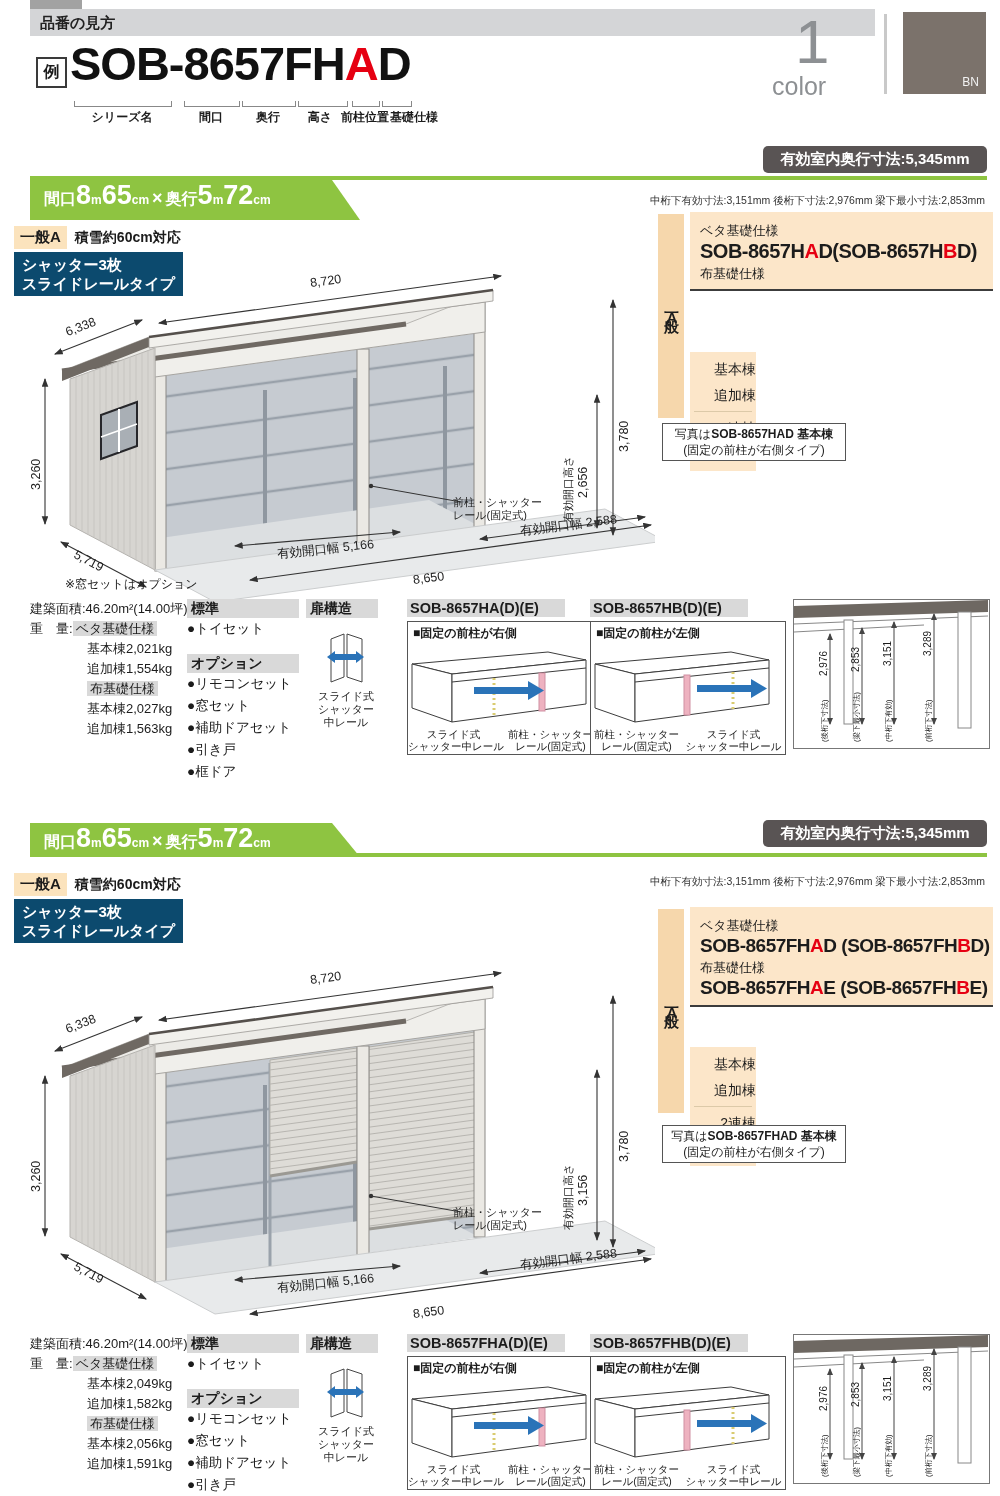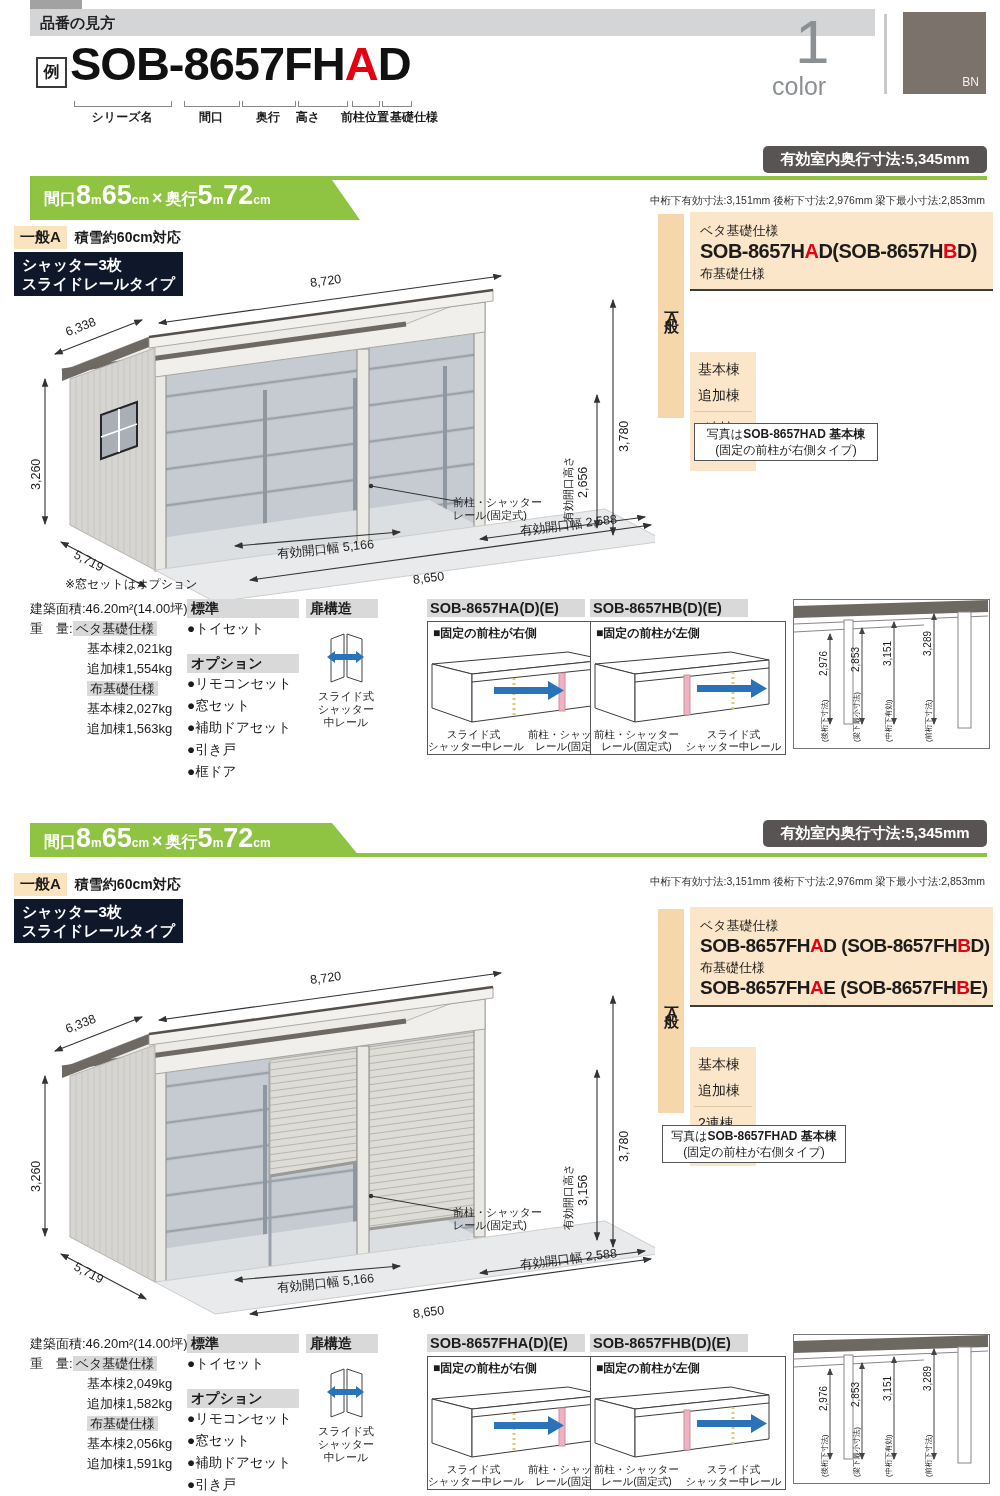--- a/index.html
+++ b/index.html
@@ -45,21 +45,21 @@
   .depth-badge{right:13px;width:224px;height:27px;background:#595454;border-radius:5px;color:#fff;
     font-size:15px;font-weight:bold;display:flex;align-items:center;justify-content:center;white-space:nowrap;}
   .sec0 .depth-badge{top:-32px;}
   .sec1 .depth-badge{top:5px;}
 
   .grade-row{left:14px;display:flex;align-items:center;gap:8px;white-space:nowrap;}
   .sec0 .grade-row{top:48px;}
   .sec1 .grade-row{top:58px;}
   .grade-chip{background:#fbe3bd;font-size:15px;font-weight:bold;padding:2px 6px;}
   .snow{font-size:14px;font-weight:bold;}
-  .type-badge{left:14px;background:#0f172a;color:#fff;font-size:15px;font-weight:bold;line-height:19px;
+  .type-badge{left:14px;background:#0c4a6e;color:#fff;font-size:15px;font-weight:bold;line-height:19px;
     padding:3px 8px;white-space:nowrap;}
   .sec0 .type-badge{top:74px;}
   .sec1 .type-badge{top:84px;}
   .dims-note{right:15px;font-size:10.5px;color:#333;white-space:nowrap;}
   .sec0 .dims-note{top:16px;}
   .sec1 .dims-note{top:60px;}
 
   
   .panel{left:658px;width:336px;}
   .sec0 .panel{top:34px;}
@@ -67,25 +67,25 @@
   .pside{position:absolute;left:0;top:2px;width:26px;height:204px;background:#f6d7ac;display:flex;
     align-items:center;justify-content:center;writing-mode:vertical-rl;text-orientation:upright;
     font-size:15px;font-weight:bold;letter-spacing:2px;}
   .pcodes{position:absolute;left:32px;top:0;width:303px;background:#fce6c9;box-sizing:border-box;
     padding:8px 10px 6px 10px;border-bottom:2px solid #3c3c3c;}
   .pcap{font-size:13px;margin-top:2px;}
   .pcode{font-size:20px;font-weight:bold;letter-spacing:-0.5px;white-space:nowrap;}
   .sec1 .pcode{font-size:19px;text-align:center;}
   .pcode .red{color:#e60012;}
   .prows{position:absolute;left:32px;top:140px;width:66px;background:#fce6c9;padding:4px 0;}
-  .prow{font-size:14px;line-height:26px;padding-left:8px;white-space:nowrap;}
+  .prow{font-size:14px;line-height:26px;padding-left:8px;white-space:nowrap;text-align:right;}
   .prowdiv{height:1px;background:#dcc9a8;margin:3px 4px;}
   .photo{position:absolute;left:4px;width:178px;border:1px solid #555;background:#fff;text-align:center;
     font-size:12px;line-height:16px;padding:2px 2px;}
-  .sec0 .photo{top:211px;margin-left:32px;}
+  .sec0 .photo{top:211px;}
   .sec1 .photo{top:218px;}
   .photo b{font-weight:bold;}
 
   
   .draw{position:absolute;}
   .sec0 .draw{left:25px;top:62px;width:630px;height:375px;}
   .sec1 .draw{left:25px;top:115px;width:630px;height:400px;}
   .draw svg{position:absolute;left:0;top:0;}
   .dim{position:absolute;font-size:12.5px;color:#222;white-space:nowrap;}
   .dimS{font-size:11px;}
@@ -102,21 +102,21 @@
   .hl{background:#d9d9d9;padding:0 3px;}
   .w-ind{margin-left:57px;}
   .colhdr{background:#d9d9d9;font-size:14px;font-weight:bold;line-height:19px;padding-left:4px;width:112px;box-sizing:border-box;}
   .col-std{position:absolute;left:157px;top:2px;width:120px;font-size:13.5px;white-space:nowrap;}
   .col-std .item{line-height:22px;}
   .col-door{position:absolute;left:276px;top:2px;width:80px;text-align:center;}
   .col-door .colhdr{width:72px;text-align:left;}
   .door-icon{margin:12px auto 4px auto;width:46px;height:56px;position:relative;}
   .door-cap{font-size:11px;line-height:13px;white-space:nowrap;}
   .vbox{position:absolute;top:2px;width:200px;}
-  .vA{left:353px;padding-left:44px;} .vB{left:560px;}
+  .vA{left:333px;padding-left:44px;} .vB{left:560px;}
   .vtitle{font-size:14.5px;font-weight:bold;background:#d9d9d9;width:152px;padding:1px 3px;white-space:nowrap;}
   .vframe{margin-top:4px;border:1.5px solid #555;width:196px;height:134px;box-sizing:border-box;position:relative;background:#fff;}
   .vnote{font-size:12px;font-weight:bold;padding:3px 0 0 5px;white-space:nowrap;}
   .vlabels{position:absolute;left:0;bottom:2px;width:100%;display:flex;}
   .vlabels div{font-size:10.5px;line-height:12px;text-align:center;white-space:nowrap;}
   .vlabels .c1{width:47%;} .vlabels .c2{width:53%;}
   .crossbox{position:absolute;left:763px;top:2px;width:197px;height:150px;border:1.5px solid #777;
     box-sizing:border-box;background:#fff;overflow:hidden;}
   .cnum{position:absolute;font-size:10px;transform:rotate(-90deg);transform-origin:left top;white-space:nowrap;}
   .clbl{position:absolute;font-size:7.5px;transform:rotate(-90deg);transform-origin:left top;white-space:nowrap;color:#222;}
@@ -133,21 +133,21 @@
 
   <div class="abs bk" style="left:74px;width:96px;"></div>
   <div class="abs bk" style="left:184px;width:54px;"></div>
   <div class="abs bk" style="left:242px;width:52px;"></div>
   <div class="abs bk" style="left:298px;width:48px;"></div>
   <div class="abs bk" style="left:352px;width:26px;"></div>
   <div class="abs bk" style="left:382px;width:28px;"></div>
   <div class="abs bklbl" style="left:74px;width:96px;">シリーズ名</div>
   <div class="abs bklbl" style="left:184px;width:54px;">間口</div>
   <div class="abs bklbl" style="left:242px;width:52px;">奥行</div>
-  <div class="abs bklbl" style="left:284px;width:48px;">高さ</div>
+  <div class="abs bklbl" style="left:296px;width:48px;">高さ</div>
   <div class="abs bklbl" style="left:341px;width:48px;">前柱位置</div>
   <div class="abs bklbl" style="left:372px;width:48px;margin-left:18px;">基礎仕様</div>
 
   <div class="abs colnum">1</div>
   <div class="abs colword">color</div>
   <div class="abs coldiv"></div>
   <div class="abs swatch" style="background-color: rgb(123, 114, 107);">
       <span>BN</span>
     </div>
 

